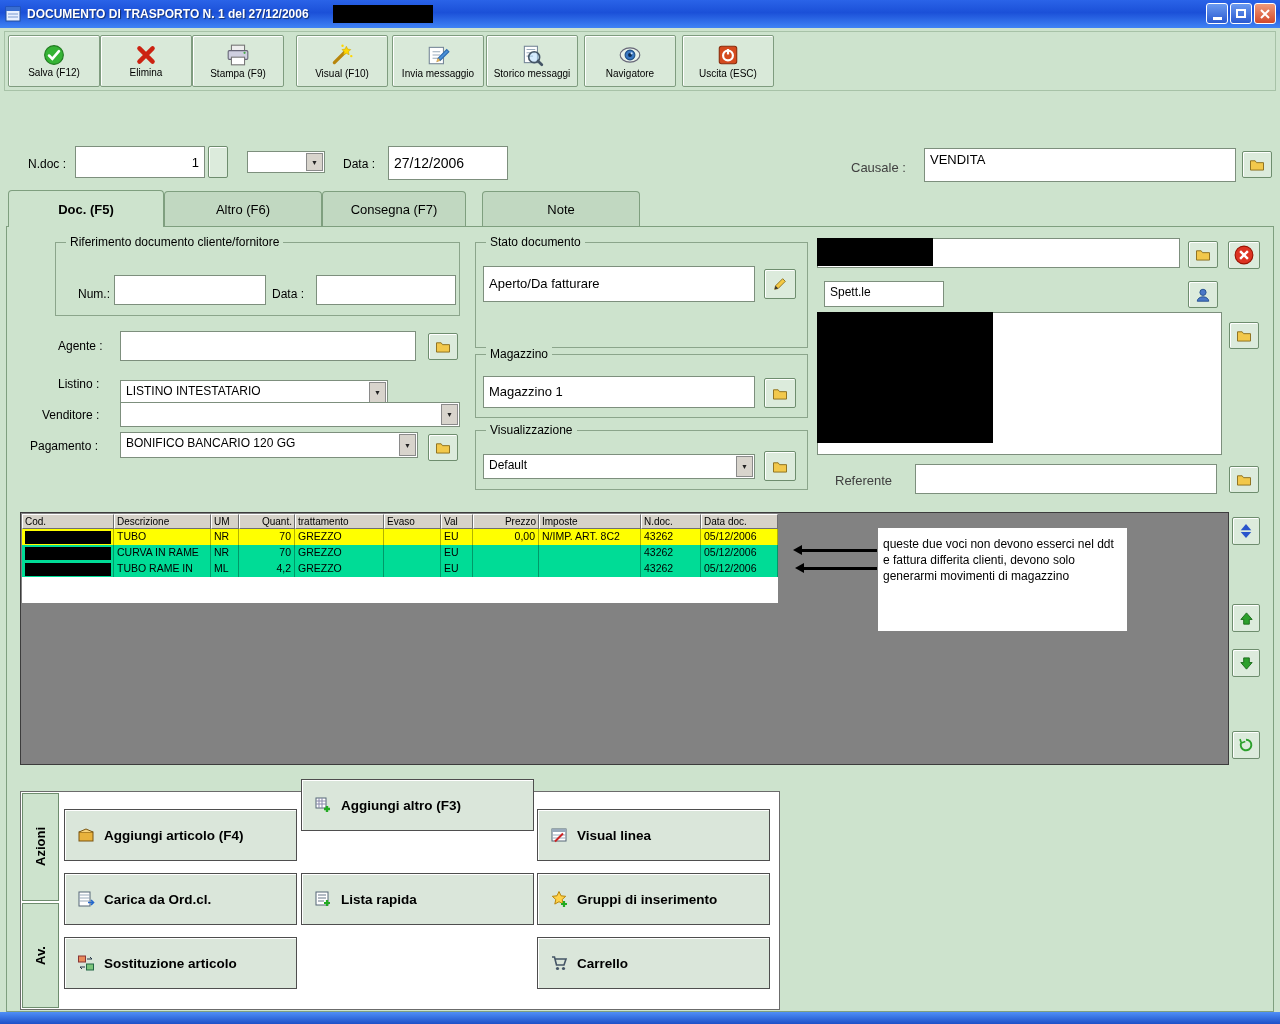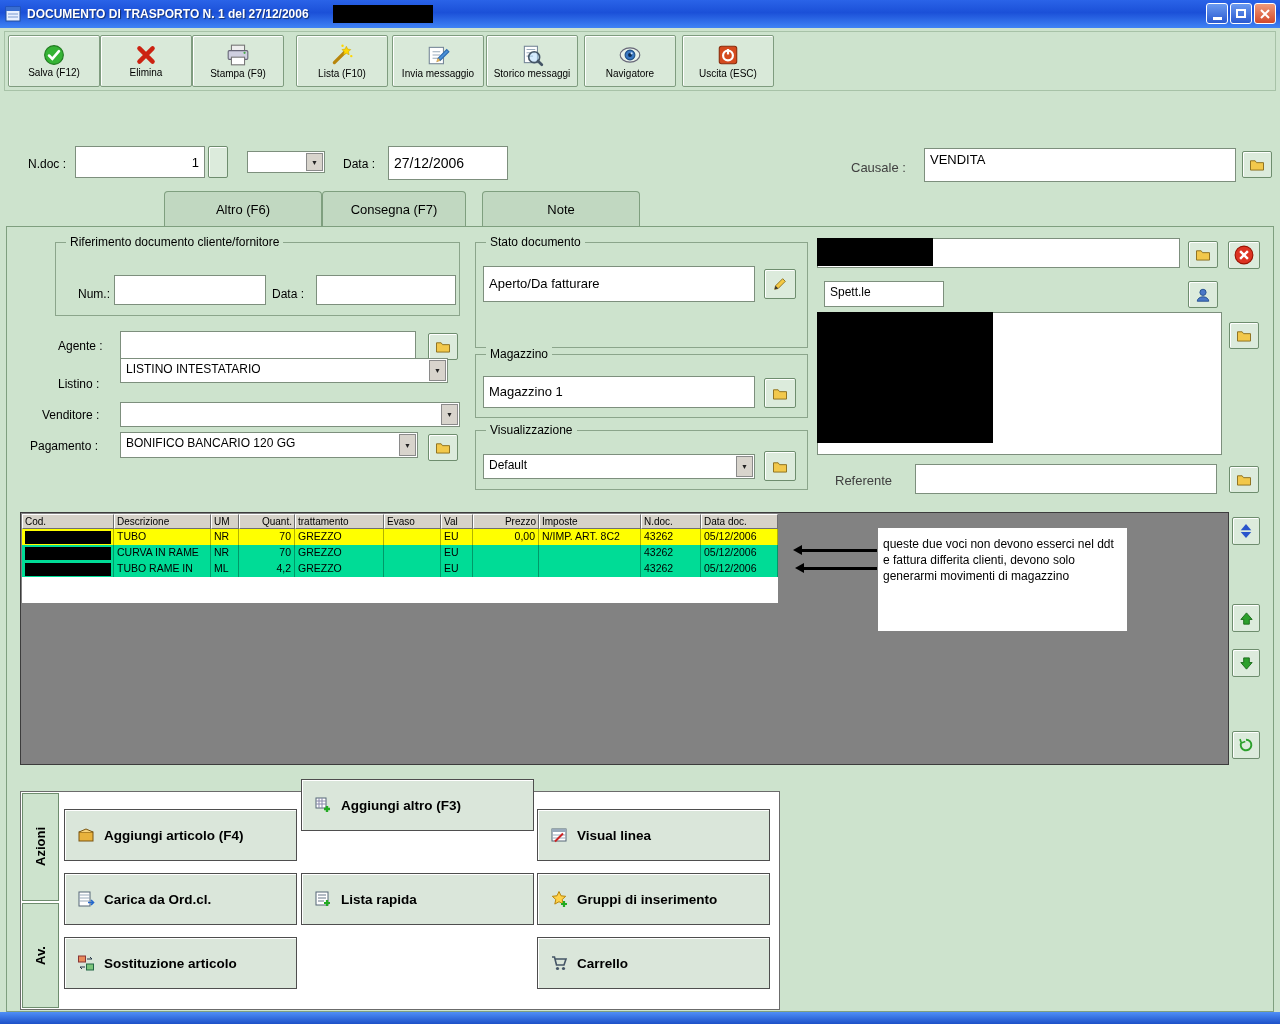--- a/index.html
+++ b/index.html
@@ -100,21 +100,21 @@
       </svg>
     <span>Stampa (F9)</span>
   </div>
   <div class="tb-btn" style="left:296px">
     <svg width="24" height="24" viewBox="0 0 22 22">
         <path d="M4 18 L14 8" stroke="#b8860b" stroke-width="3" stroke-linecap="round"></path>
         <path d="M15 3 l1.2 2.6 2.8.4 -2 2 .5 2.8 -2.5-1.3 -2.5 1.3 .5-2.8 -2-2 2.8-.4z" fill="#ffd700" stroke="#caa002" stroke-width=".5"></path>
         <circle cx="19.5" cy="12" r="1.1" fill="#ffd700"></circle>
         <circle cx="11.5" cy="2.5" r="1.1" fill="#ffd700"></circle>
       </svg>
-    <span>Lista (F10)</span>
+    <span>Visual (F10)</span>
   </div>
   <div class="tb-btn" style="left:392px">
     <svg width="24" height="24" viewBox="0 0 22 22">
         <rect x="3" y="4" width="13" height="15" fill="#fff" stroke="#789"></rect>
         <path d="M6 8 h7 M6 11 h7 M6 14 h5" stroke="#9ab"></path>
         <path d="M11 14 L19 6 L21 8 L13 16 Z" fill="#4a90d9" stroke="#2c6cb0"></path>
         <path d="M11 14 l-1.2 3.2 3.2-1.2z" fill="#f3c464" stroke="#b08030" stroke-width=".5"></path>
       </svg>
     <span>Invia messaggio</span>
   </div>
@@ -154,20 +154,21 @@
   <span class="lbl" style="left:343px;top:157px">Data :</span>
   <div class="inp" style="left:388px;top:146px;width:120px;height:34px;font-size:14px;padding-top:8px">27/12/2006</div>
   <span class="lbl13" style="left:851px;top:160px">Causale :</span>
   <div class="inp" style="left:924px;top:148px;width:312px;height:34px;font-size:13px">VENDITA</div>
   <div class="btn" style="left:1242px;top:151px;width:30px;height:27px">
       <svg width="16" height="13" viewBox="0 0 16 14">
         <path d="M1 3 h5 l1.5 2 H15 v8 H1 z" fill="#f2c84b" stroke="#8a6d1a"></path>
       </svg>
     </div>
 
+  <div class="tab active" style="left:8px;width:156px">Doc. (F5)</div>
   <div class="tab" style="left:164px;width:158px">Altro (F6)</div>
   <div class="tab" style="left:322px;width:144px">Consegna (F7)</div>
   <div class="tab" style="left:482px;width:158px">Note</div>
 
   <div class="panel"></div>
 
   <div class="grp" style="left:55px;top:242px;width:405px;height:74px;z-index:2">
     <span class="t">Riferimento documento cliente/fornitore</span>
   </div>
   <span class="lbl" style="left:78px;top:287px;z-index:2">Num.:</span>
@@ -177,21 +178,21 @@
 
   <span class="lbl" style="left:58px;top:339px;z-index:2">Agente :</span>
   <div class="inp" style="left:120px;top:331px;width:296px;height:30px;z-index:2"></div>
   <div class="btn" style="left:428px;top:333px;width:30px;height:27px;z-index:2">
       <svg width="16" height="13" viewBox="0 0 16 14">
         <path d="M1 3 h5 l1.5 2 H15 v8 H1 z" fill="#f2c84b" stroke="#8a6d1a"></path>
       </svg>
     </div>
 
   <span class="lbl" style="left:58px;top:377px;z-index:2">Listino :</span>
-  <div class="inp" style="left:120px;top:358px;width:328px;height:25px;z-index:2">LISTINO INTESTATARIO<span class="ddarrow">▼</span></div>
+  <div class="inp" style="left:120px;top:380px;width:268px;height:25px;z-index:2">LISTINO INTESTATARIO<span class="ddarrow">▼</span></div>
 
   <span class="lbl" style="left:42px;top:408px;z-index:2">Venditore :</span>
   <div class="inp" style="left:120px;top:402px;width:340px;height:25px;z-index:2">
       <span class="ddarrow">▼</span>
     </div>
 
   <span class="lbl" style="left:30px;top:439px;z-index:2">Pagamento :</span>
   <div class="inp" style="left:120px;top:432px;width:298px;height:26px;z-index:2">BONIFICO BANCARIO 120 GG<span class="ddarrow">▼</span></div>
   <div class="btn" style="left:428px;top:434px;width:30px;height:27px;z-index:2">
       <svg width="16" height="13" viewBox="0 0 16 14">

